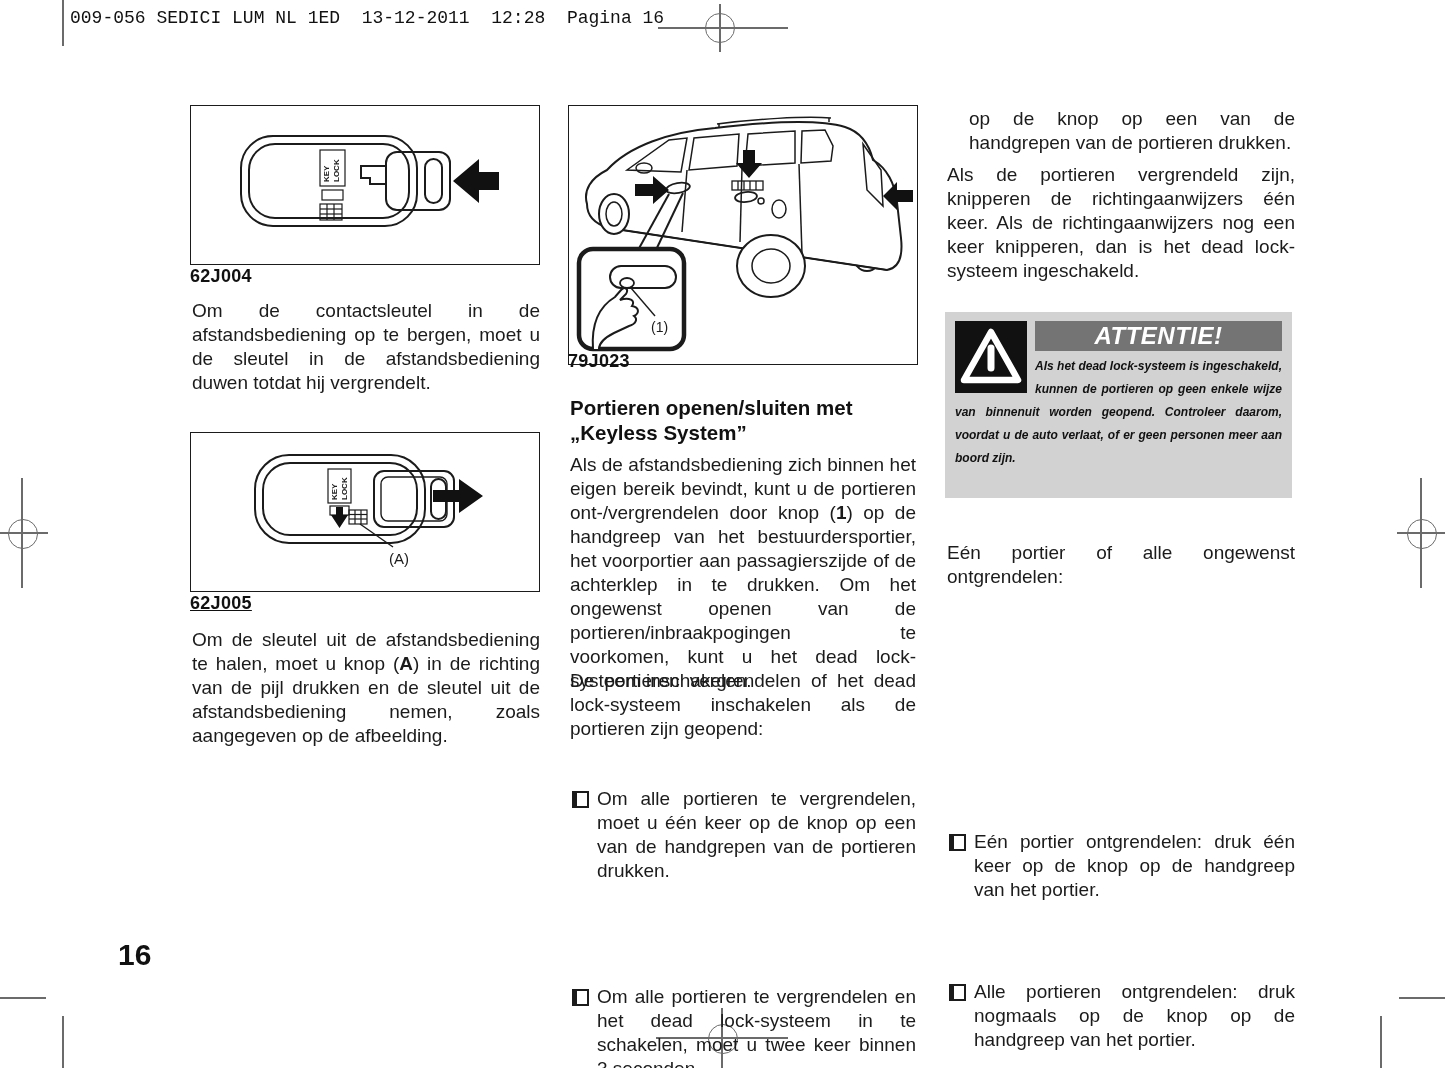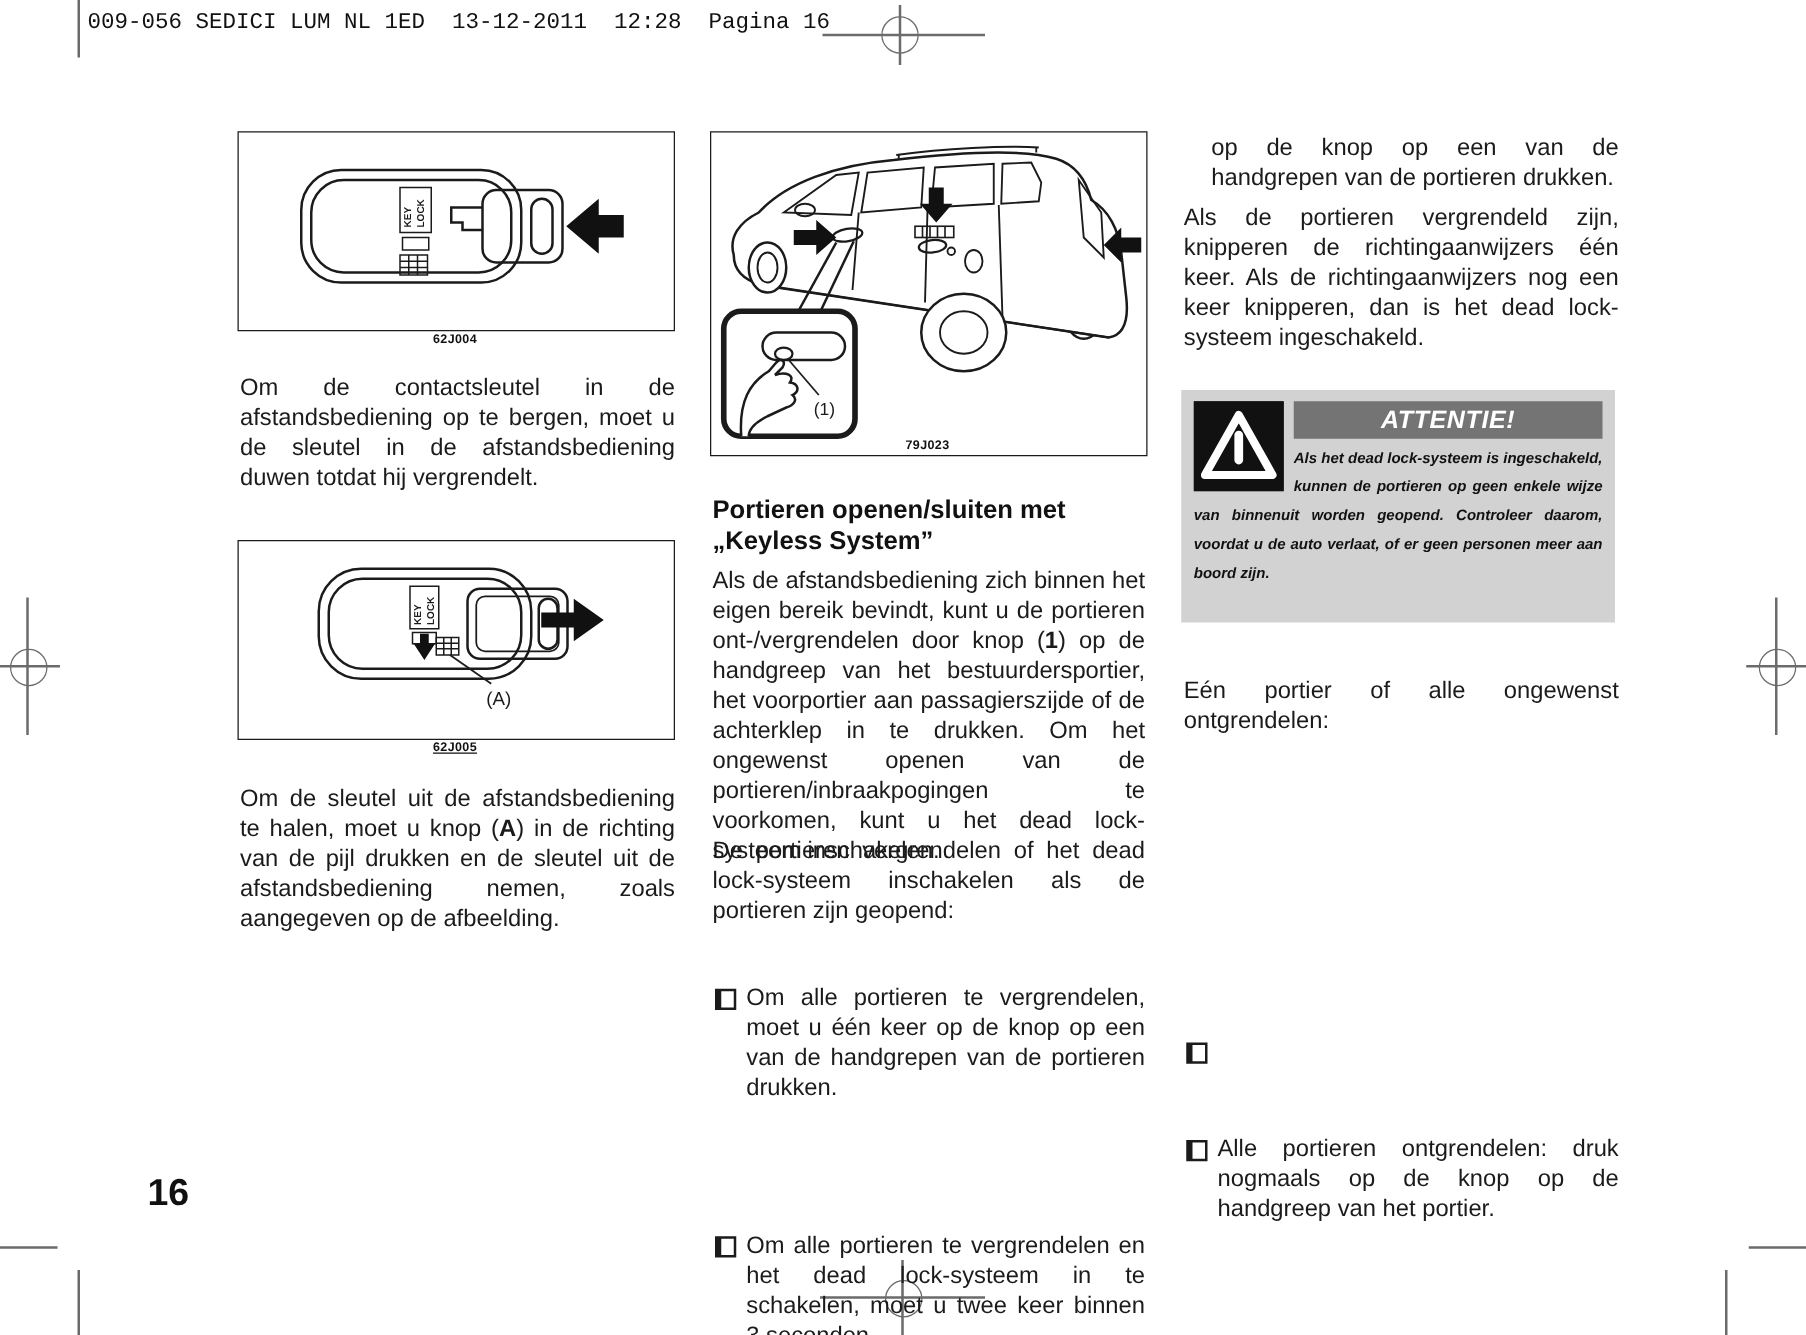--- a/index.html
+++ b/index.html
@@ -12,21 +12,21 @@
   .print-header{
     font-family:"Liberation Mono", monospace;font-size:18px;letter-spacing:0px;
     white-space:pre;color:#111;
   }
   
   .mark-line{background:#6b6b6b;}
   .reg-circle{border:1.5px solid #6b6b6b;border-radius:50%;background:transparent;}
   
   .fig-box{border:1.5px solid #1b1b1b;background:#fff;}
   .fig-caption{
-    font-weight:bold;font-size:10px;text-align:center;letter-spacing:0.3px;color:#111;
+    font-weight:bold;font-size:18px;text-align:left;letter-spacing:0.3px;color:#111;
   }
   
   .body-text{
     font-size:19px;line-height:24px;text-align:justify;color:#1b1b1b;
   }
   .heading{
     font-size:20.5px;line-height:25px;font-weight:bold;color:#111;
   }
   .bullet{position:relative;padding-left:27px;}
   .bullet .sq{
@@ -40,21 +40,21 @@
     background:#d2d2d2;padding:9px 10px;box-sizing:border-box;
   }
   .warn-icon{
     float:left;width:72px;height:72px;margin:0 8px 4px 0;background:#111;
   }
   .warn-titlebar{
     overflow:hidden;height:30px;background:#747474;
     display:flex;align-items:center;justify-content:center;
   }
   .warn-title{
-    color:#ffffff;font-weight:bold;font-style:italic;font-size:20px;letter-spacing:0.5px;
+    color:#ffffff;font-weight:bold;font-style:italic;font-size:24px;letter-spacing:0.5px;
   }
   .warn-body{
     margin:4px 0 0 0;font-weight:bold;font-style:italic;font-size:12px;line-height:23px;
     text-align:justify;color:#111;
   }
   svg text{font-family:"Liberation Sans", sans-serif;fill:#1b1b1b;}
   .b{font-weight:bold;}
 </style>
 </head>
 <body>
@@ -245,17 +245,18 @@
   <div class="warn-titlebar">
     <span class="warn-title">ATTENTIE!</span>
   </div>
   <p class="warn-body">Als het dead lock-systeem is ingeschakeld, kunnen de portieren op geen enkele wijze van binnenuit worden geopend. Controleer daarom, voordat u de auto verlaat, of er geen personen meer aan boord zijn.</p>
 </div>
 
 <div class="abs body-text" style="left:947px;top:541px;width:348px;">Eén portier of alle ongewenst ontgrendelen:</div>
 
 <div class="abs body-text bullet" style="left:947px;top:598px;width:348px;box-sizing:border-box;">
   <span class="sq"></span>
+  <span>Eén portier ontgrendelen: druk één keer op de knop op de handgreep van het portier.</span>
 </div>
 <div class="abs body-text bullet" style="left:947px;top:676px;width:348px;box-sizing:border-box;">
   <span class="sq"></span>
   <span>Alle portieren ontgrendelen: druk nogmaals op de knop op de handgreep van het portier.</span>
 </div>
 
 </body></html>

